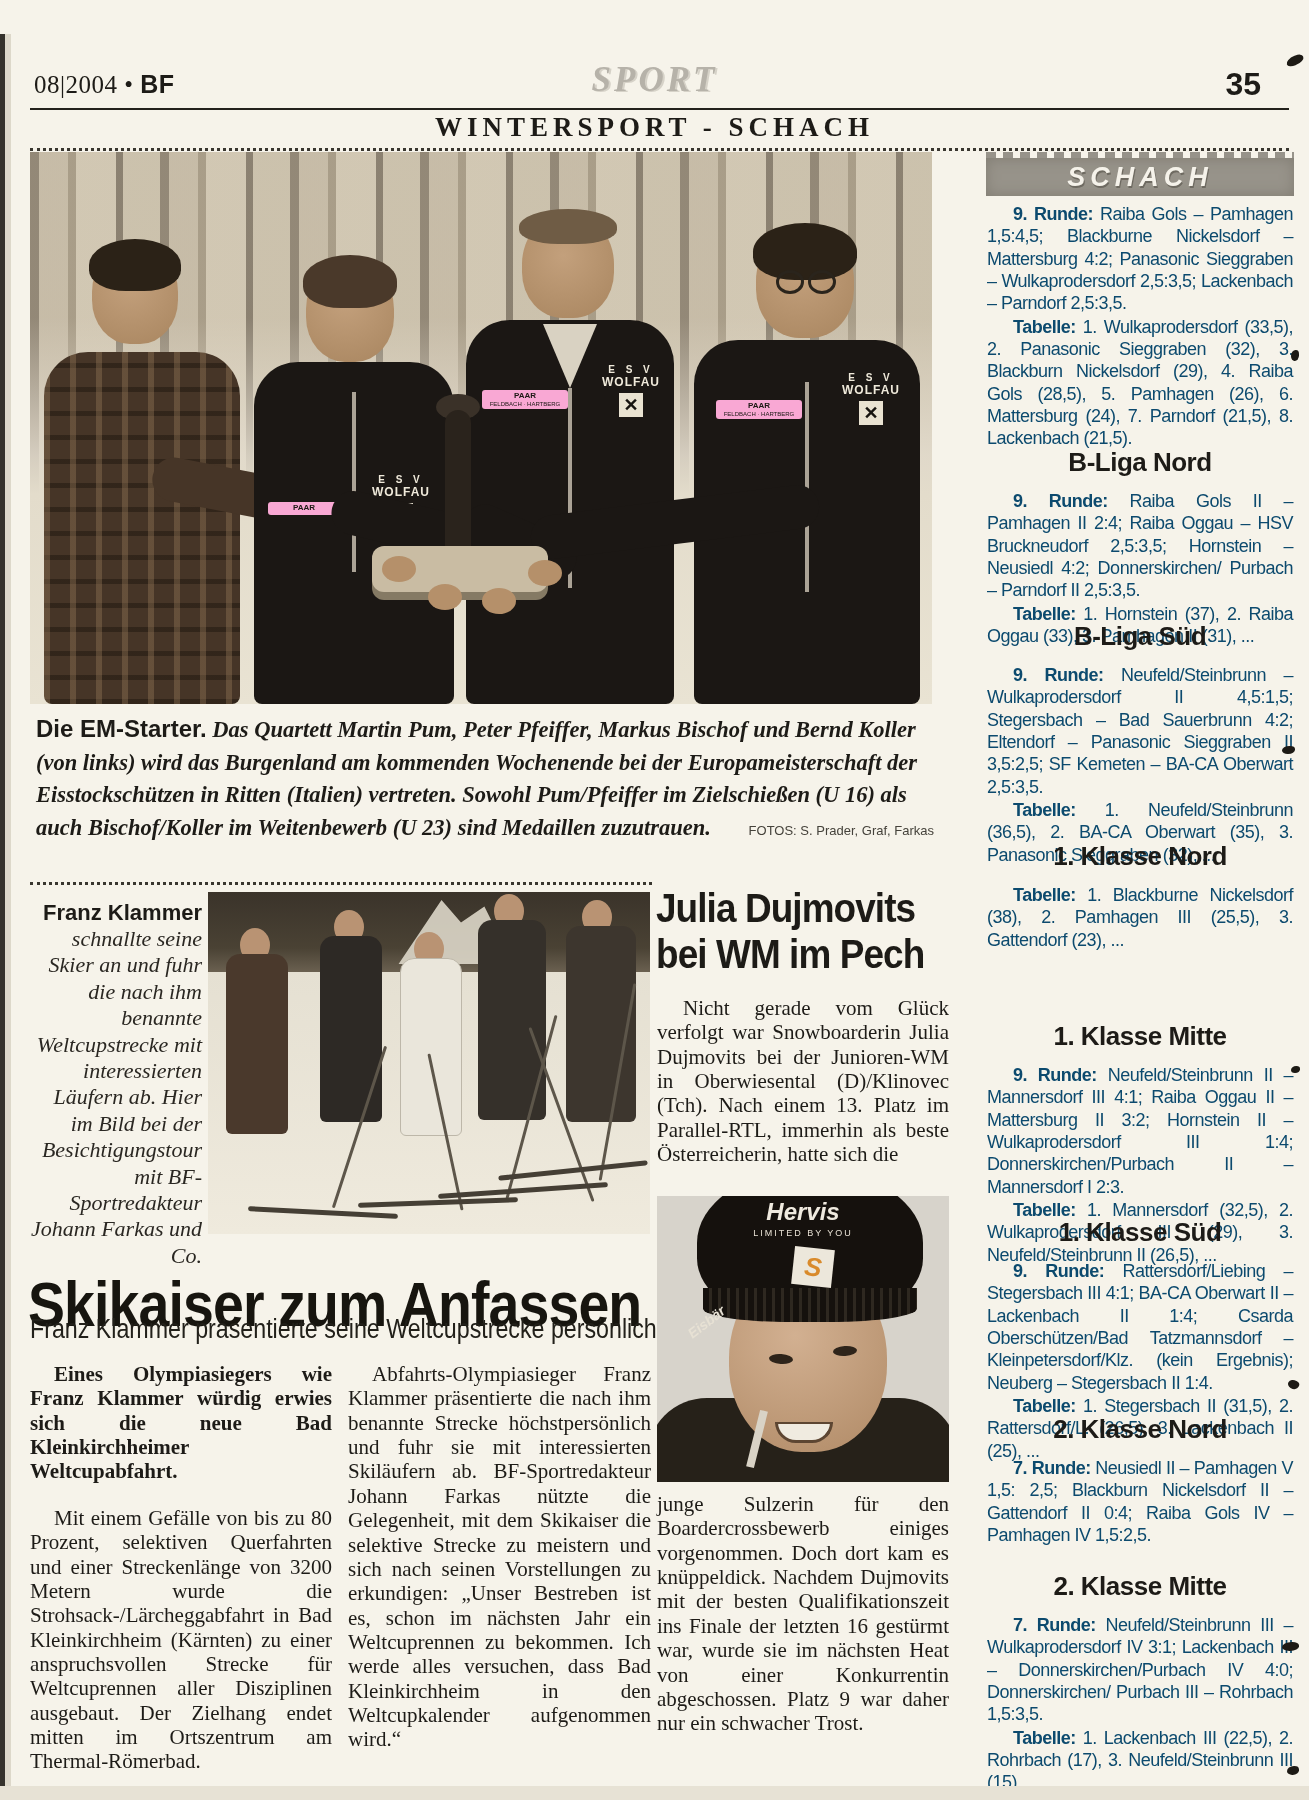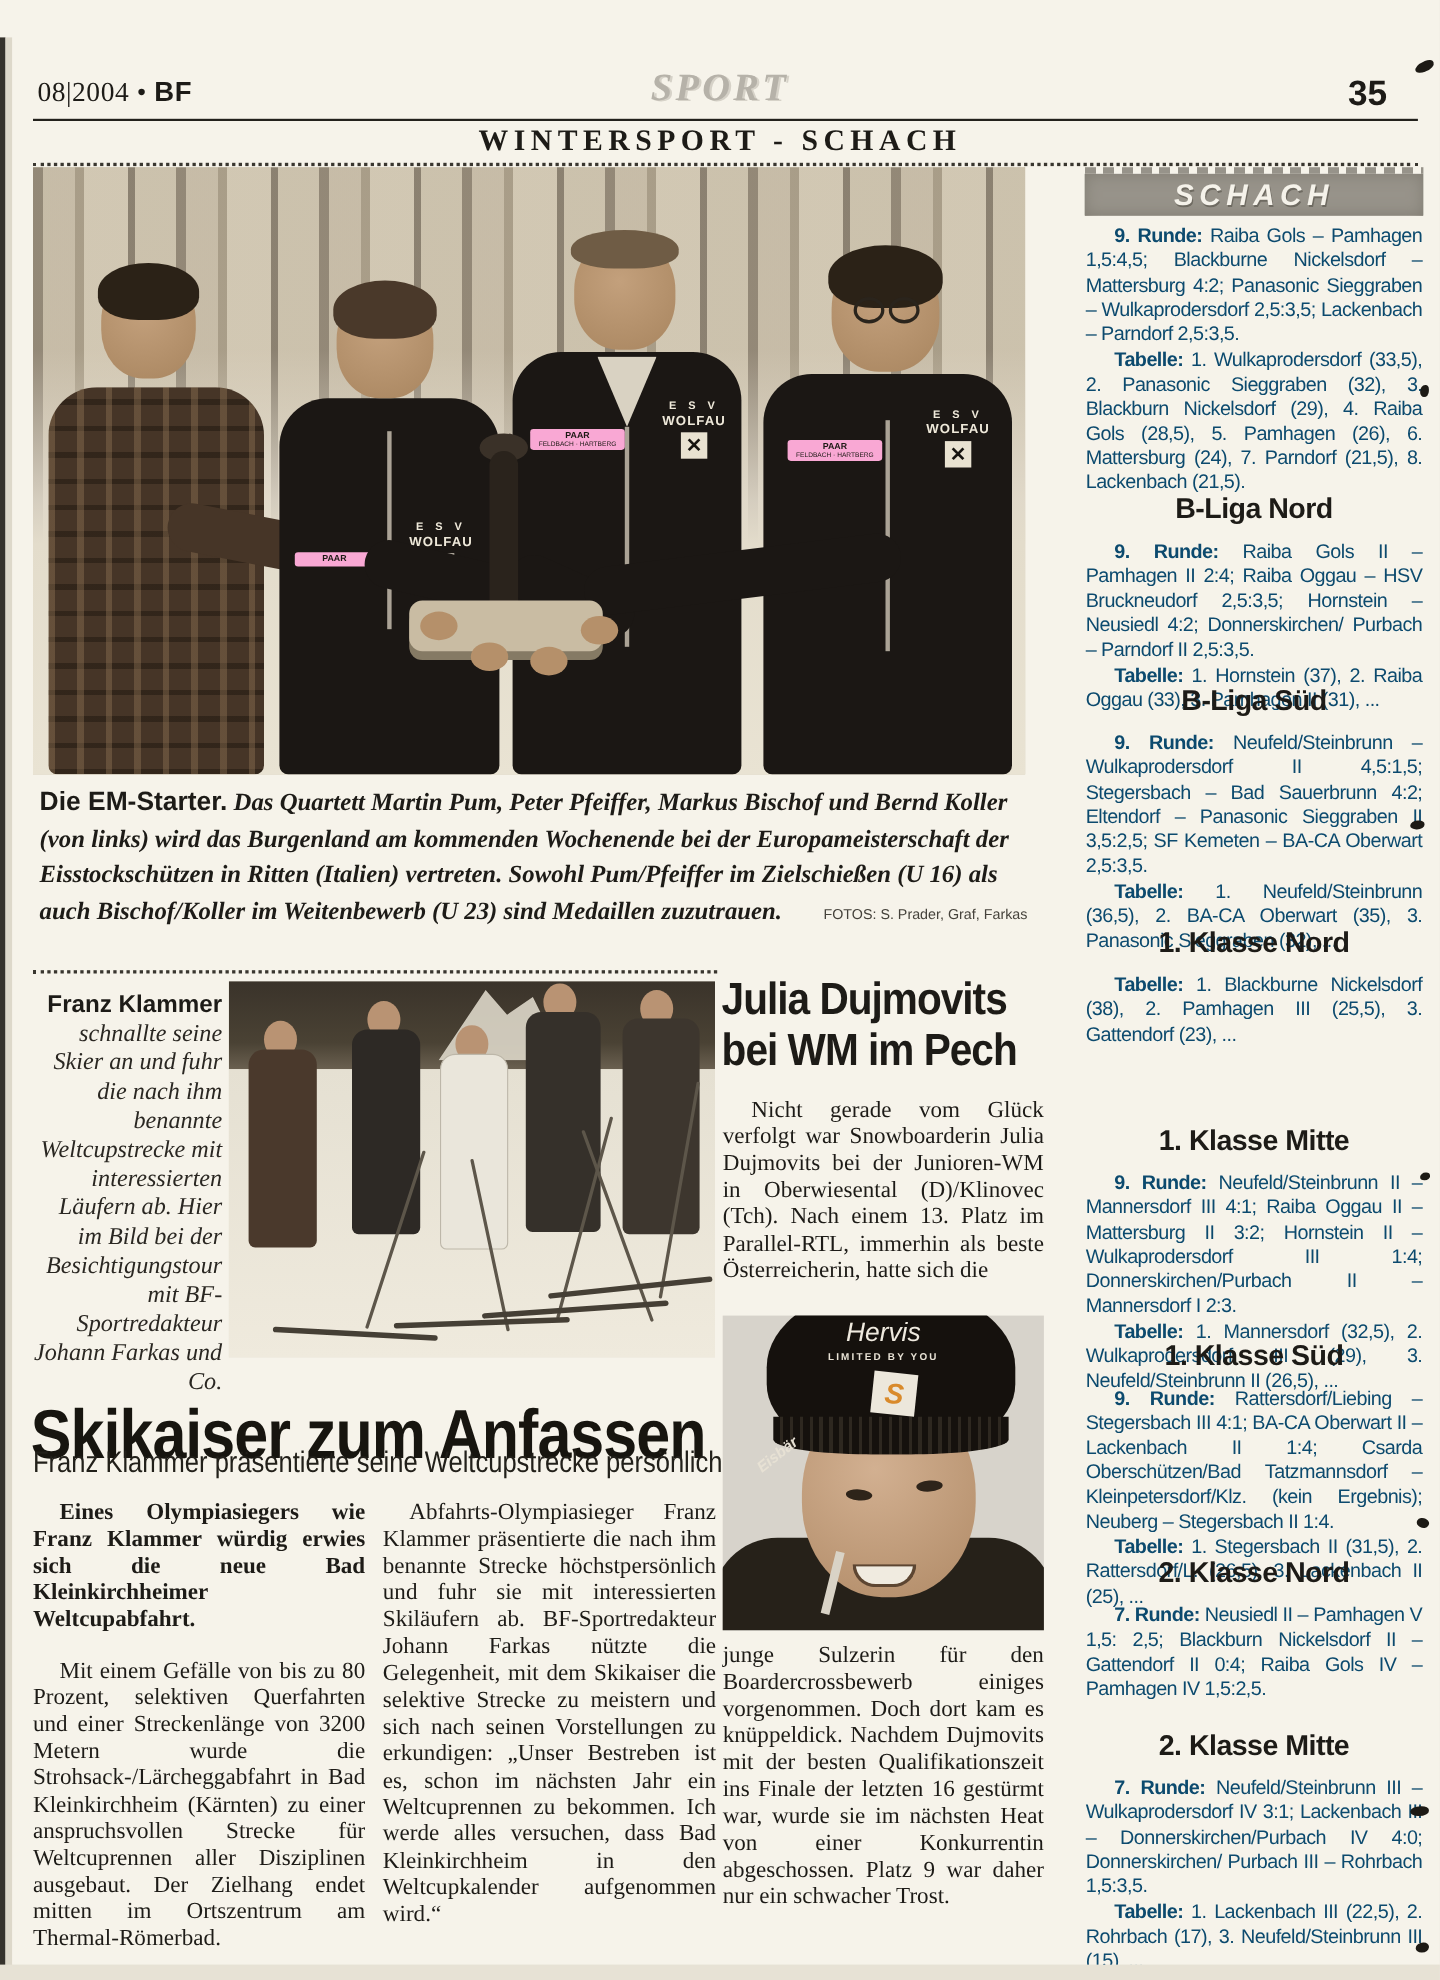--- a/index.html
+++ b/index.html
@@ -78,23 +78,23 @@
   .jp-shoulders{position:absolute;left:-10px;right:-10px;bottom:-8px;height:92px;background:#262119;
      border-radius:60px 60px 0 0;}
   .jp-collar{position:absolute;left:96px;bottom:14px;width:8px;height:58px;background:#d9d3c6;transform:rotate(14deg);}
   .jp-face{position:absolute;left:72px;top:68px;width:158px;height:188px;border-radius:50% 50% 46% 46%;
      background:radial-gradient(circle at 42% 38%,#d2b091,#b08a66);}
   .jp-beanie{position:absolute;left:40px;top:-26px;width:226px;height:152px;border-radius:48% 48% 42% 42%;
      background:#15110d;}
   .jp-beanie::after{content:"";position:absolute;left:6px;right:6px;bottom:0;height:34px;
      background:repeating-linear-gradient(90deg,#15110d 0 6px,#2e2820 6px 9px);border-radius:0 0 40% 40%;}
   .jp-brand{position:absolute;left:0;right:0;top:2px;text-align:center;color:#efeadf;
-     font-style:italic;font-weight:normal;font-size:24px;}
+     font-style:italic;font-weight:bold;font-size:24px;}
   .jp-sub{position:absolute;left:0;right:0;top:32px;text-align:center;color:#e7e1d4;
-     font-weight:bold;font-size:9px;letter-spacing:2px;}
+     font-weight:normal;font-size:9px;letter-spacing:2px;}
   .jp-patch{position:absolute;left:136px;top:52px;width:40px;height:38px;background:#ece7db;transform:rotate(6deg);
      text-align:center;font-weight:bold;font-style:italic;font-size:26px;line-height:38px;color:#d98a2b;}
   .jp-side{position:absolute;left:28px;top:118px;color:#e7e1d4;font-style:italic;font-weight:bold;
      font-size:14px;transform:rotate(-38deg);}
   .jp-eye{position:absolute;width:24px;height:10px;border-radius:50%;background:#2e241a;}
   .jp-mouth{position:absolute;left:118px;top:226px;width:52px;height:16px;border-radius:0 0 26px 26px;
      background:#f0ebe0;border:3px solid #5d4632;border-top-width:2px;}
 
   
   .caption{position:absolute;left:36px;top:712px;width:898px;

